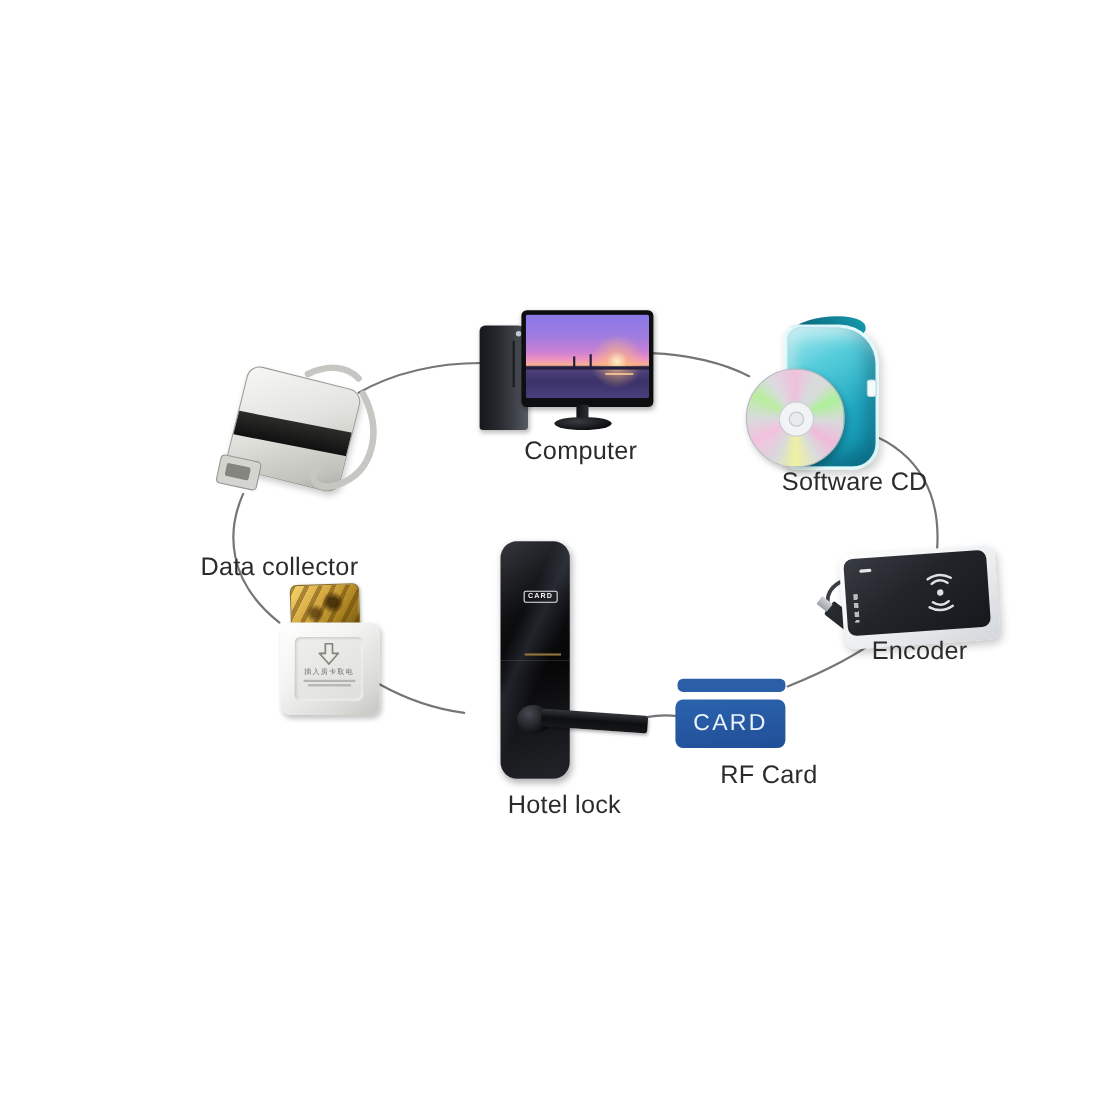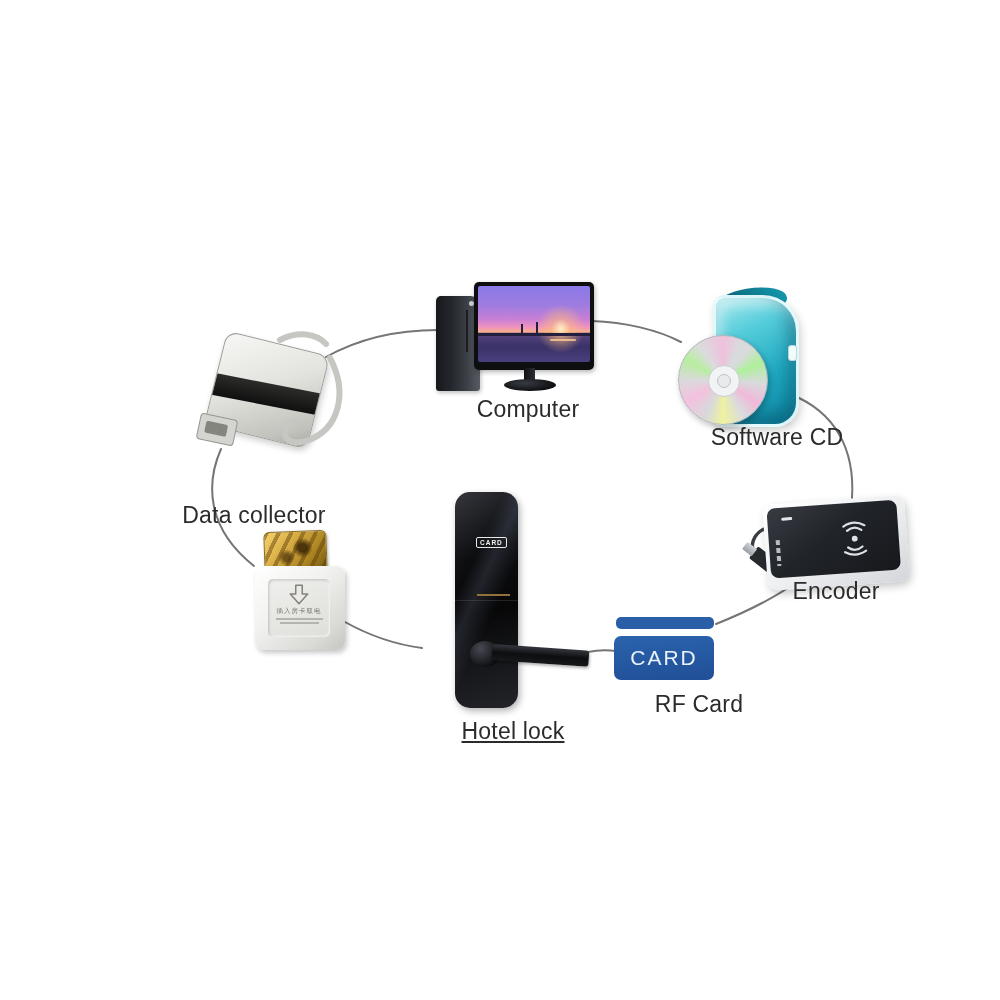--- a/index.html
+++ b/index.html
@@ -244,16 +244,16 @@
 
   <svg id="wires-over" class="wirelayer">
       <path d="M 280 340 C 298 331 316 333 326 344" stroke="#c6c6c2" stroke-width="6" fill="none" stroke-linecap="round"></path>
       <path d="M 330 358 C 348 392 340 430 306 441 C 284 447 278 431 294 421" stroke="#c6c6c2" stroke-width="6" fill="none" stroke-linecap="round"></path>
     </svg>
 
   <div class="label" style="left:528px;top:396px;text-align:right;">Computer</div>
   <div class="label" style="left:747px;top:424px;margin-left:30px;">Software CD</div>
   <div class="label" style="left:254px;top:458px;margin-top:44px;">Data collector</div>
   <div class="label" style="left:836px;top:578px;">Encoder</div>
-  <div class="label" style="left:513px;top:718px;text-decoration:underline;">Hotel lock</div>
+  <div class="label" style="left:513px;top:718px;">Hotel lock</div>
   <div class="label" style="left:699px;top:691px;">RF Card</div>
 
 </div>
 
 </body></html>

